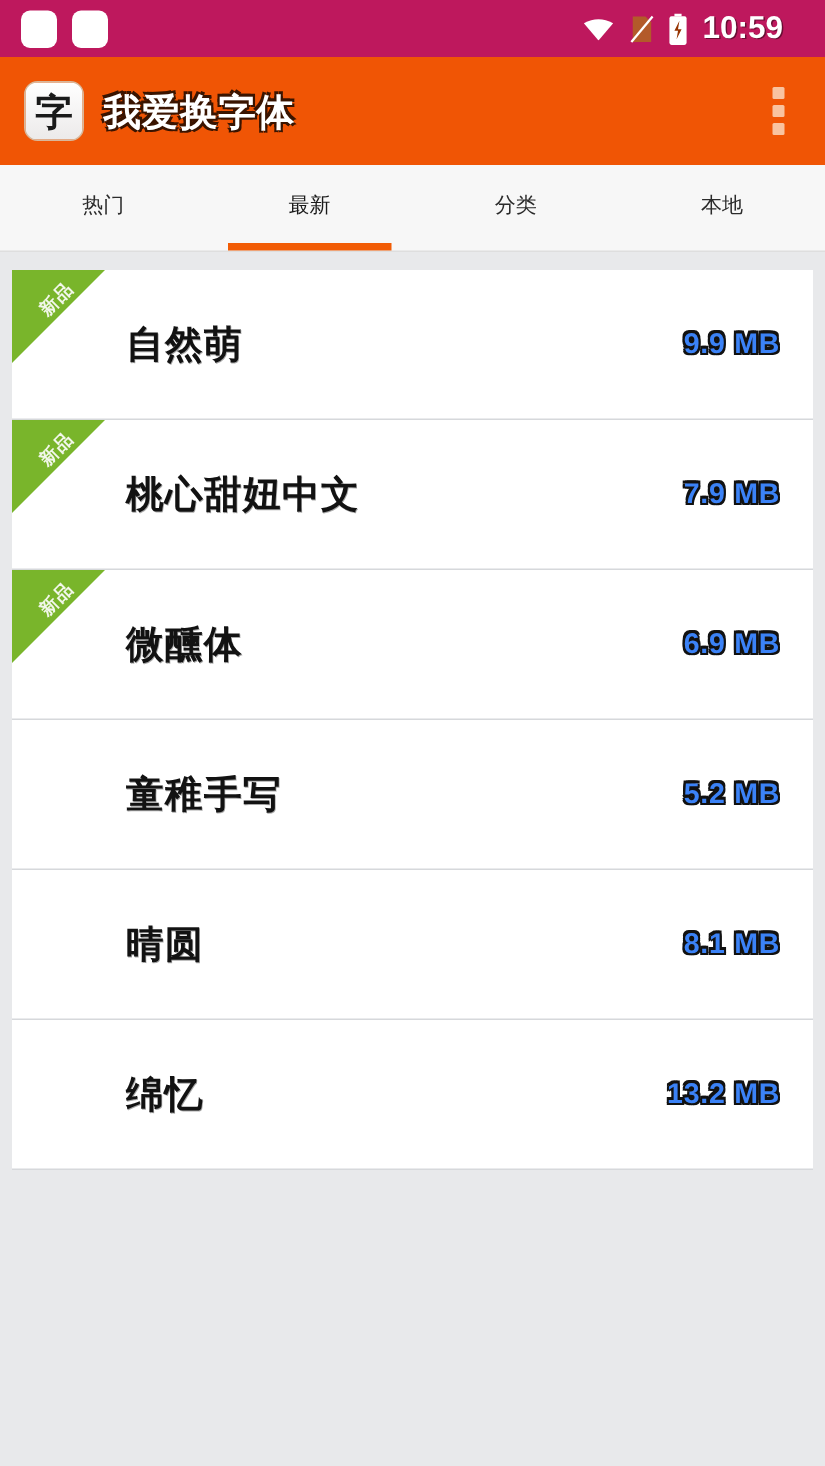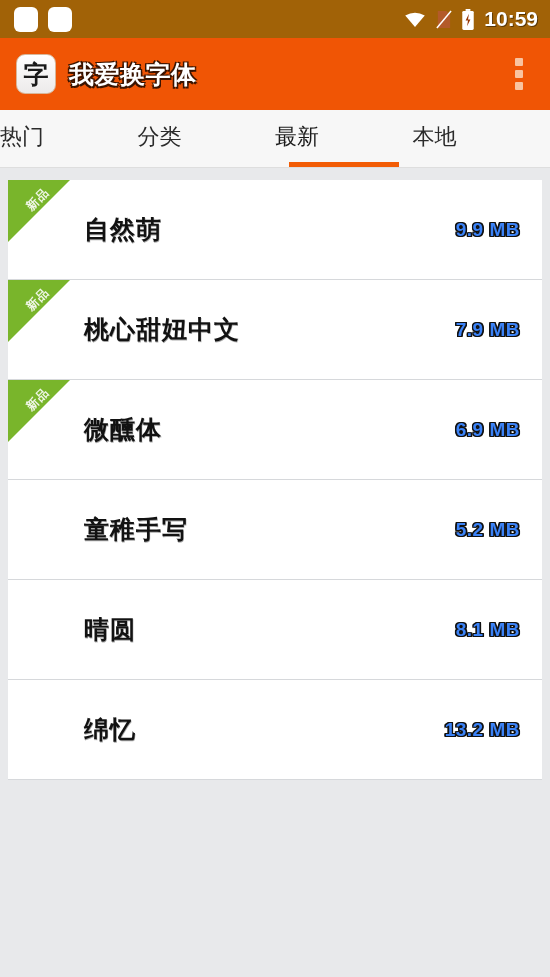--- a/index.html
+++ b/index.html
@@ -6,23 +6,23 @@
   html,body { width:550px; height:977px; }
   body {
     font-family:"Liberation Sans","DejaVu Sans",sans-serif;
     background:#e8e9eb;
     overflow:hidden;
     position:relative;
   }
 
   
   .statusbar{
-    height:38px; background:#a16207;
+    height:38px; background:#be185d;
     display:flex; align-items:center;
-    padding:0 12px 0 14px;
+    padding:0 28px 0 14px;
     position:relative;
   }
   .notif-icons{ display:flex; gap:10px; align-items:center; }
   .notif-box{ width:24px; height:25px; background:#ffffff; border-radius:6px; }
   .status-right{ margin-left:auto; display:flex; align-items:center; gap:9px; }
   .wifi-ico{ width:22px; height:16px; }
   .nosim-ico{ width:17px; height:19px; }
   .batt-ico{ width:14px; height:21px; }
   .clock{
     color:#ffffff; font-size:21px; font-weight:bold;
@@ -61,22 +61,22 @@
   }
   .overflow i{ display:block; width:8px; height:8px; background:#f9c3a0; border-radius:1px; }
 
   
   .tabbar{
     height:58px; background:#f7f7f7;
     display:flex; position:relative;
     border-bottom:1px solid #dedede;
   }
   .tab{
-    flex:1 1 0; display:flex; align-items:center; 
-    font-size:22px; color:#2b2b2b; cursor:pointer; position:relative;
+    flex:1 1 0; display:flex; align-items:center; justify-content:center;
+    font-size:14px; color:#2b2b2b; cursor:pointer; position:relative;
     padding-bottom:4px;
   }
   .tab.active{ color:#1a1a1a; }
   .tab.active::after{
     content:""; position:absolute; left:14px; right:14px; bottom:0;
     height:5px; background:#f25c05;
   }
 
   
   .list{
@@ -159,25 +159,25 @@
     <i></i>
       <i></i>
       <i></i>
   </div>
 </div>
 
 <div class="tabbar" id="tabbar">
     <div class="tab">
       <span>热门</span>
     </div>
+    <div class="tab active">
+      <span>最新</span>
+    </div>
     <div class="tab">
       <span>分类</span>
-    </div>
-    <div class="tab active">
-      <span>最新</span>
     </div>
     <div class="tab">
       <span>本地</span>
     </div>
   </div>
 
 <div class="list" id="list">
     <div class="row">
       <div class="ribbon"></div>
       <div class="ribbon-text">新品</div>

